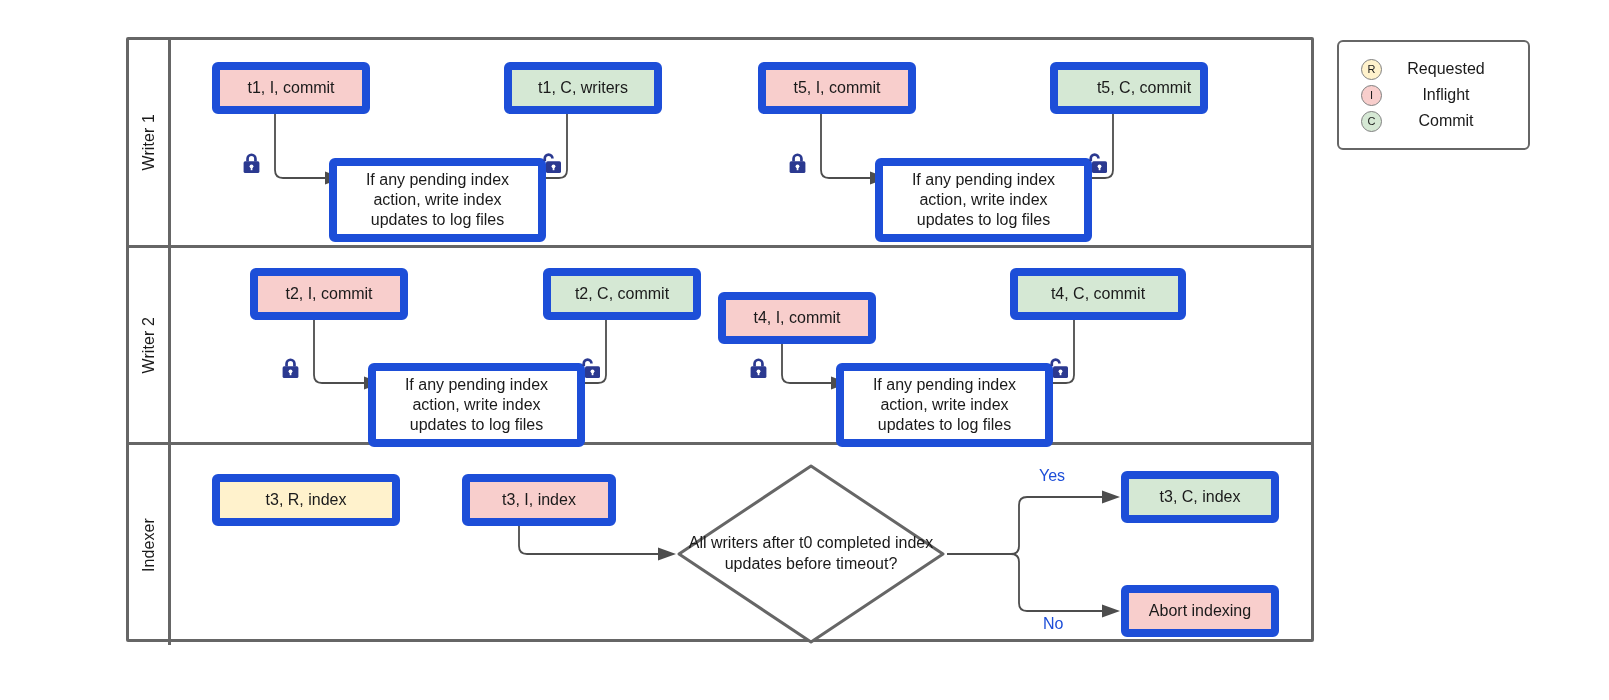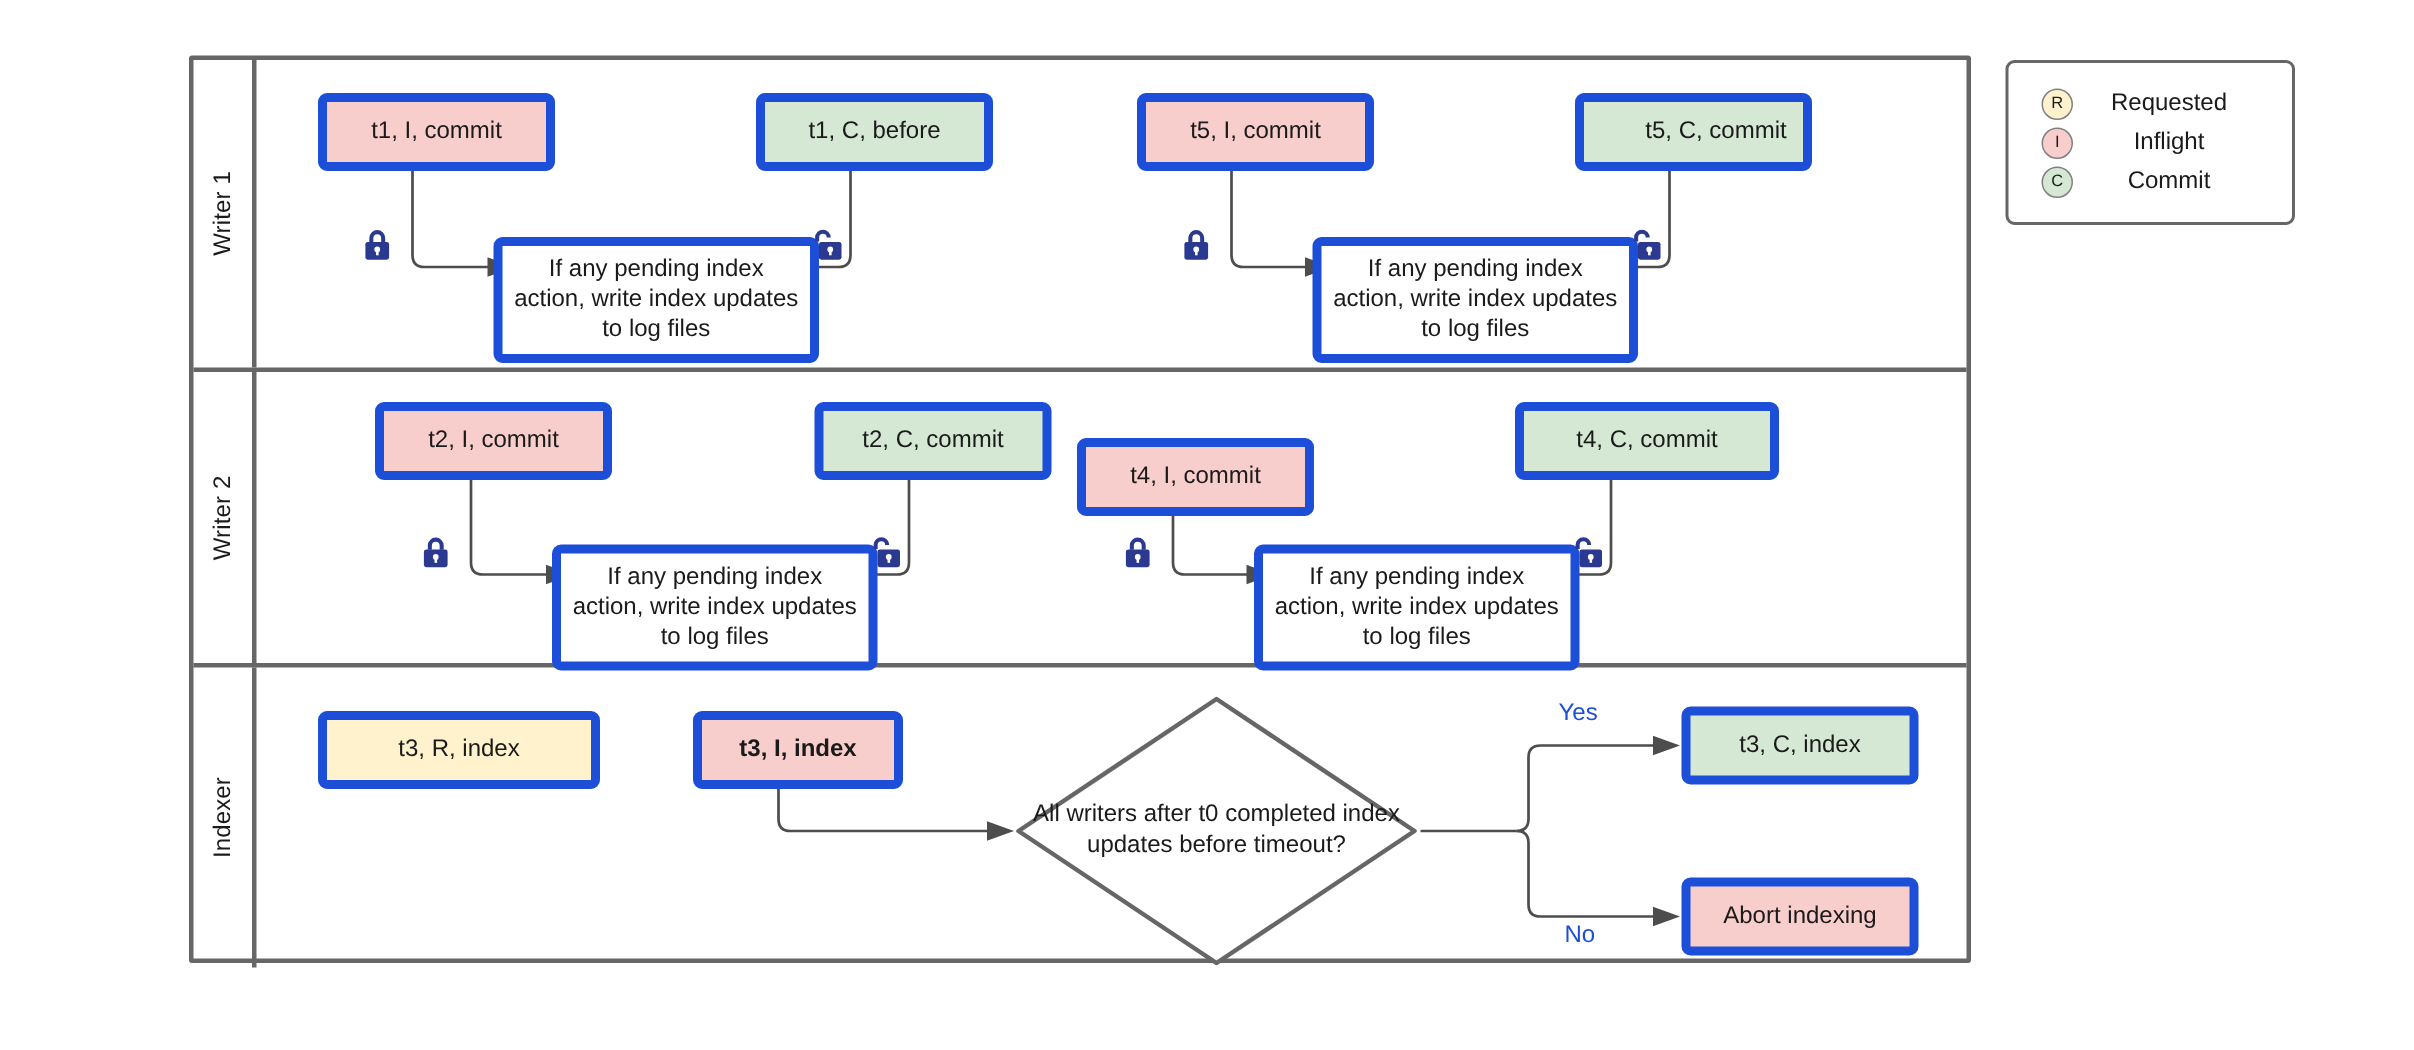--- a/index.html
+++ b/index.html
@@ -49,21 +49,21 @@
     letter-spacing: 0.1px;
   }
   .lane-body {
     position: absolute;
     left: 42px; right: 0; top: 0; bottom: 0;
   }
 
   
   .node {
     position: absolute;
-    border: 6px solid #1d4ed8;
+    border: 8px solid #1d4ed8;
     border-radius: 6px;
     display: flex;
     align-items: center;
     justify-content: center;
     text-align: center;
     font-size: 16px;
     color: #1a1a1a;
     line-height: 1.26;
     padding: 2px 6px;
     z-index: 3;
@@ -178,21 +178,21 @@
 
           <path d="M 650,60 L 650,130 Q 650,138 658,138 L 700,138"></path>
           <polygon class="head" points="717,138 699,131.5 699,144.5"></polygon>
 
           <path d="M 896,138 L 934,138 Q 942,138 942,130 L 942,74"></path>
           <polygon class="head" points="942,55 935.5,73 948.5,73"></polygon>
         </svg>
 
         <div class="node inflight" style="left:41px; top:22px; width:158px; height:52px;">t1, I, commit</div>
 
-        <div class="node commit" style="left:333px; top:22px; width:158px; height:52px;">t1, C, before</div>
+        <div class="node commit" style="left:333px; top:22px; width:158px; height:52px;">t1, C, writers</div>
 
         <div class="node plain" style="left:158px; top:118px; width:217px; height:84px;">If any pending index action, write index updates to log files</div>
 
         <div class="node inflight" style="left:587px; top:22px; width:158px; height:52px;">t5, I, commit</div>
 
         <div class="node commit" style="left:879px; top:22px; width:158px; height:52px;padding-left:36px;">t5, C, commit</div>
 
         <div class="node plain" style="left:704px; top:118px; width:217px; height:84px;">If any pending index action, write index updates to log files</div>
 
         <div class="lock" style="left:70px; top:112px;">
@@ -317,21 +317,21 @@
 
           <path d="M 840,109 Q 848,109 848,101 L 848,60 Q 848,52 856,52 L 932,52"></path>
           <polygon class="head" points="949,52 931,45.5 931,58.5"></polygon>
 
           <path d="M 840,109 Q 848,109 848,117 L 848,158 Q 848,166 856,166 L 932,166"></path>
           <polygon class="head" points="949,166 931,159.5 931,172.5"></polygon>
         </svg>
 
         <div class="node requested" style="left:41px; top:29px; width:188px; height:52px;">t3, R, index</div>
 
-        <div class="node inflight" style="left:291px; top:29px; width:140px; height:52px;font-weight:bold;">t3, I, index</div>
+        <div class="node inflight" style="left:291px; top:29px; width:154px; height:52px;">t3, I, index</div>
 
         <div class="diamond-wrap" style="left:504px; top:17px; width:272px; height:184px;">
           <svg width="272" height="184" viewBox="0 0 272 184">
             <path d="M 136,4 L 268,92 L 136,180 L 4,92 Z" fill="#ffffff" stroke="#666666" stroke-width="3" stroke-linejoin="round"></path>
           </svg>
           <div class="diamond-label">All writers after t0 completed index updates before timeout?</div>
         </div>
 
         <div class="node commit" style="left:950px; top:26px; width:158px; height:52px;">t3, C, index</div>
 

